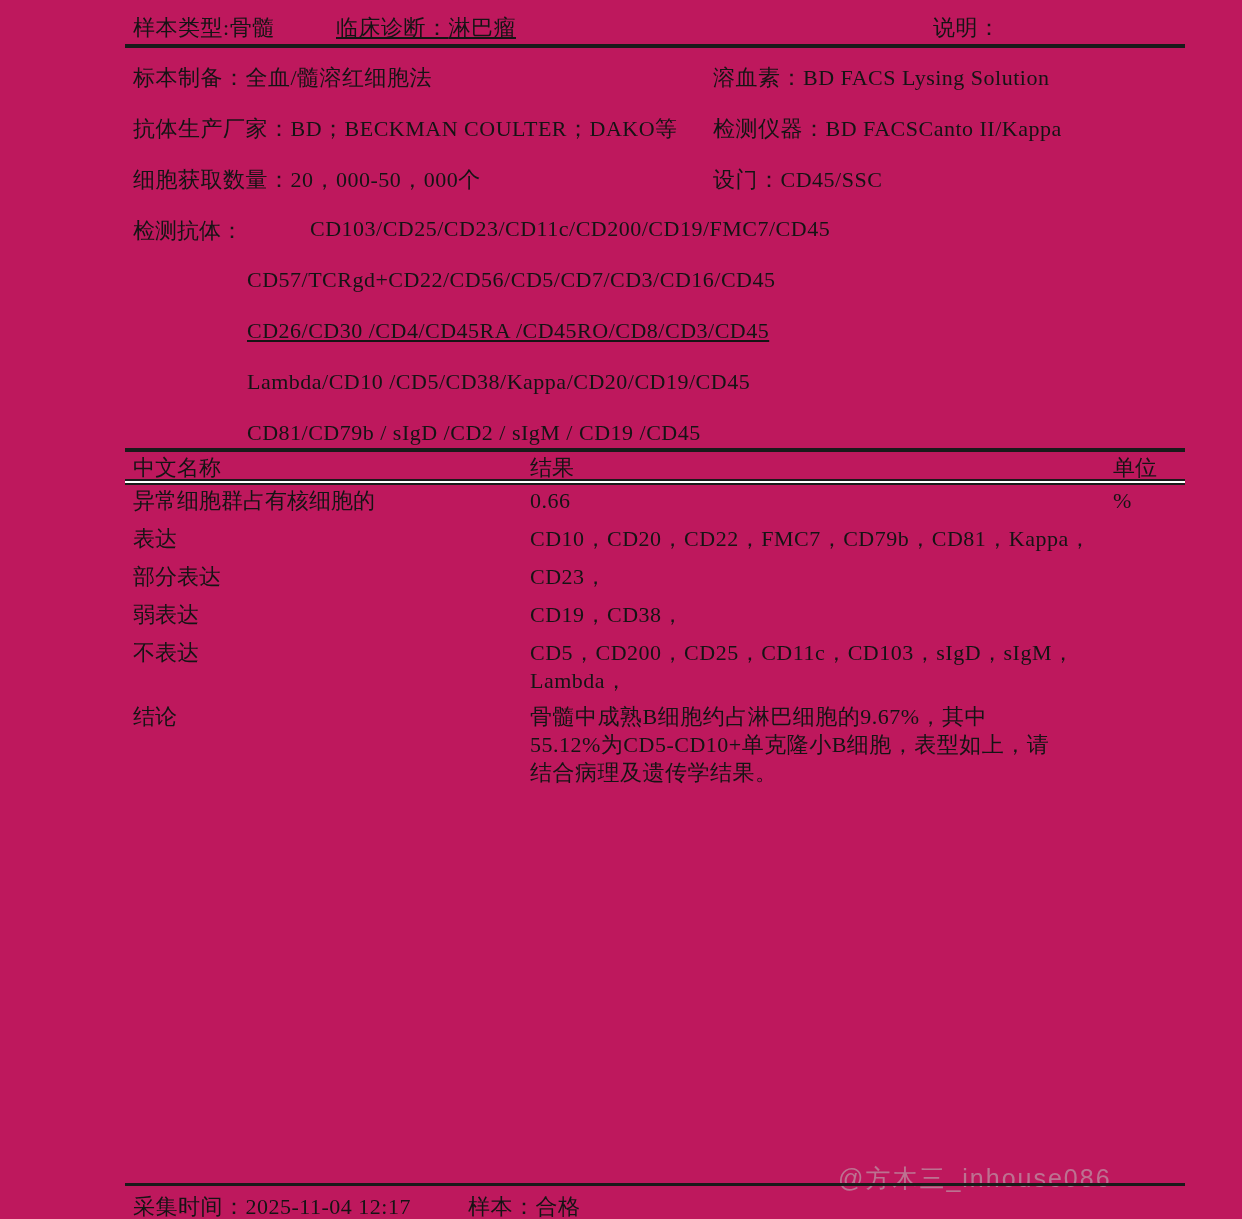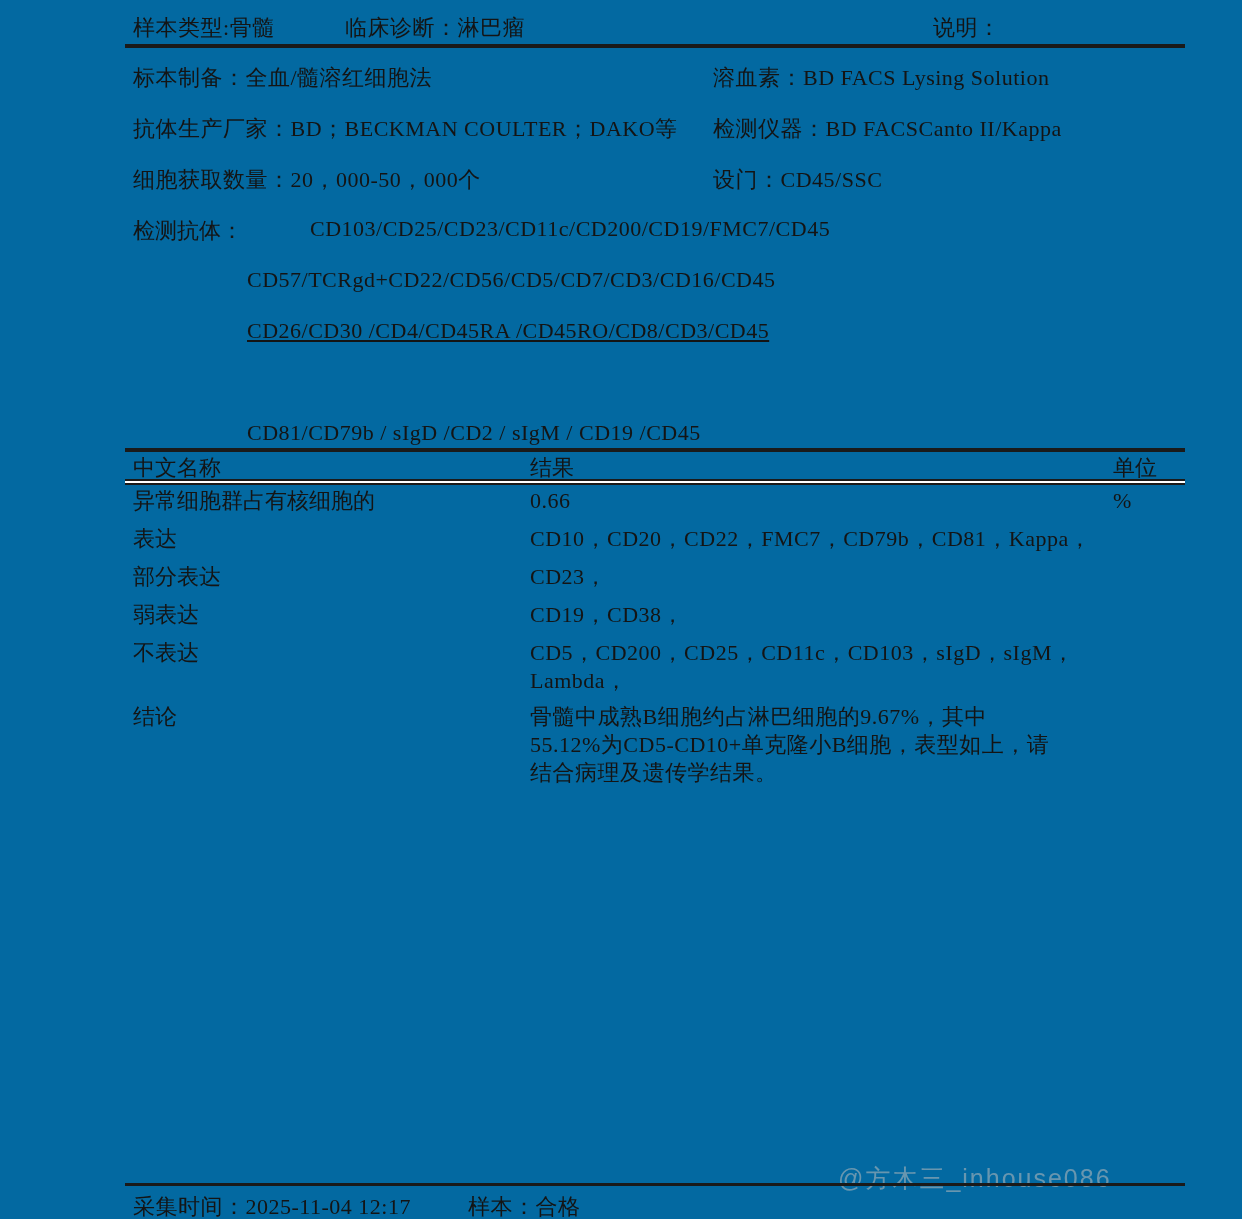--- a/index.html
+++ b/index.html
@@ -1,19 +1,19 @@
 <!DOCTYPE html>
 <html><head>
 <meta charset="utf-8">
 <style>
   html,body{margin:0;padding:0;background:#fff;}
   #page{
     position:relative;
     width:1242px;height:1219px;
-    background:#0369a1;
+    background:#be185d;
     font-family:"Liberation Serif","DejaVu Serif",serif;
     color:#141414;
     font-size:22px;
     overflow:hidden;
   }
   .abs{position:absolute;white-space:nowrap;}
   .rule{position:absolute;background:#1a1a1a;z-index:2;}
   .double-rule{
     position:absolute;z-index:2;height:2px;
     border-top:2px solid #1a1a1a;border-bottom:2px solid #1a1a1a;
@@ -39,21 +39,21 @@
   }
 </style>
 </head>
 <body>
 
 <div id="page">
 
   <div class="abs" style="left:133px;top:13px;">
     <span class="label">样本类型:</span><span class="val">骨髓</span>
   </div>
-  <div class="abs" style="left:345px;top:13px;">
+  <div class="abs" style="left:336px;top:13px;text-decoration:underline;">
     <span class="label">临床诊断：</span><span class="val">淋巴瘤</span>
   </div>
   <div class="abs" style="left:933px;top:13px;">
     <span class="label">说明：</span><span class="val"></span>
   </div>
 
   <div class="rule" style="left:125px;top:44px;width:1060px;height:4px;"></div>
 
   <div class="abs" style="left:133px;top:63px;">
     <span class="label">标本制备：</span><span class="val">全血/髓溶红细胞法</span>
@@ -73,20 +73,21 @@
     <span class="label">细胞获取数量：</span><span class="val">20，000-50，000个</span>
   </div>
   <div class="abs" style="left:713px;top:165px;">
     <span class="label">设门：</span><span class="val">CD45/SSC</span>
   </div>
 
   <div class="abs" style="left:133px;top:216px;">检测抗体：</div>
   <div class="abs val" style="left:310px;top:216px;font-family:Liberation Serif, serif;">CD103/CD25/CD23/CD11c/CD200/CD19/FMC7/CD45</div>
   <div class="abs val" style="left:247px;top:267px;">CD57/TCRgd+CD22/CD56/CD5/CD7/CD3/CD16/CD45</div>
   <div class="abs val" style="left:247px;top:318px;text-decoration:underline;">CD26/CD30 /CD4/CD45RA /CD45RO/CD8/CD3/CD45</div>
+  <div class="abs val" style="left:247px;top:369px;">Lambda/CD10 /CD5/CD38/Kappa/CD20/CD19/CD45</div>
   <div class="abs val" style="left:247px;top:420px;">CD81/CD79b / sIgD /CD2 / sIgM / CD19 /CD45</div>
 
   <div class="rule" style="left:125px;top:448px;width:1060px;height:4px;"></div>
 
   <div class="abs" style="left:133px;top:453px;">中文名称</div>
   <div class="abs" style="left:530px;top:453px;">结果</div>
   <div class="abs" style="left:1113px;top:453px;">单位</div>
 
   <div class="double-rule" style="left:125px;top:479px;width:1060px;"></div>
 

